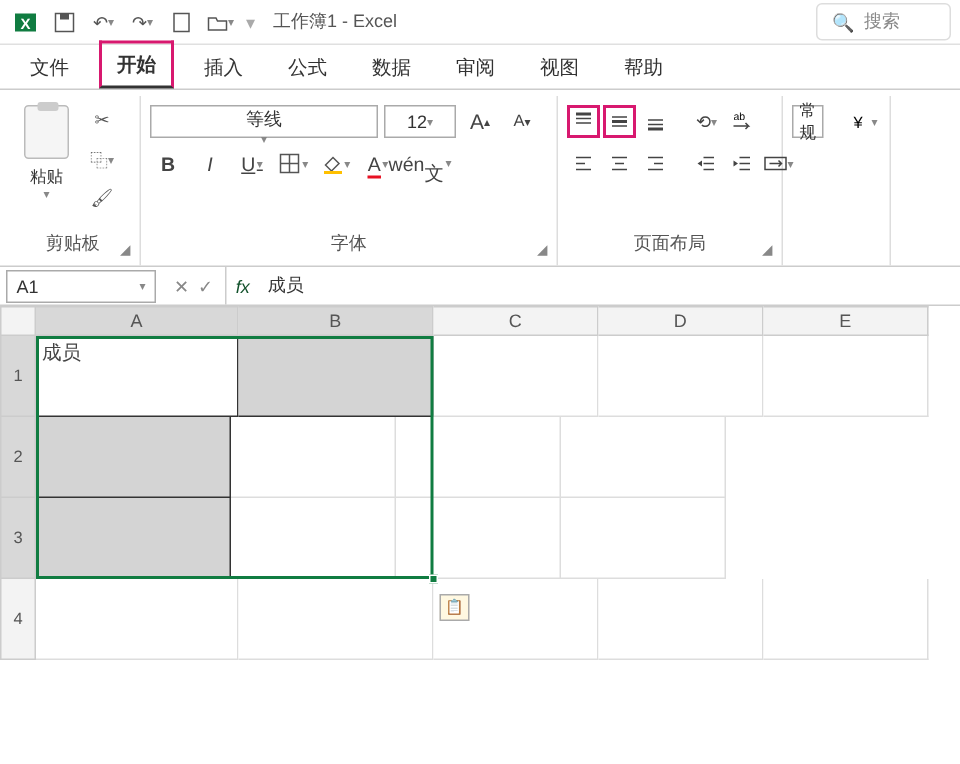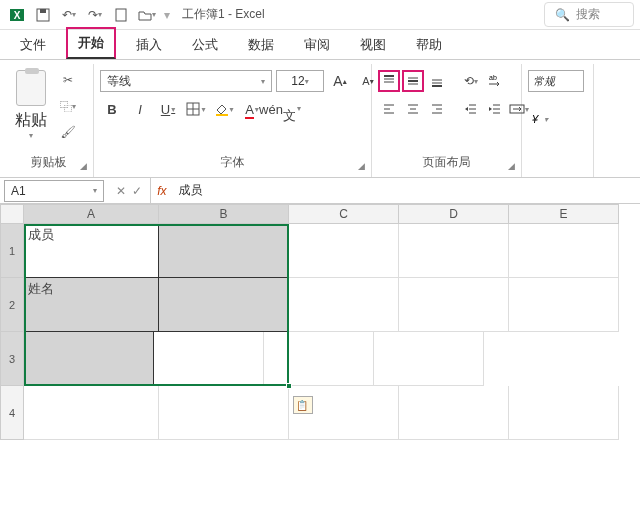--- a/index.html
+++ b/index.html
@@ -20,48 +20,48 @@
 .ribbon { height: 118px; background: #fff; border-bottom: 1px solid #ccc; display: flex; padding: 4px 4px 0 4px; }
 .group { border-right: 1px solid #ddd; padding: 2px 6px; display: flex; flex-direction: column; height: 100%; position: relative; }
 .group-content { flex: 1; display: flex; align-items: flex-start; gap: 4px; }
 .group-label { text-align: center; font-size: 12px; color: #555; padding: 2px 0 4px; position: relative; }
 .group-label .launcher { position: absolute; right: 0; bottom: 4px; font-size: 9px; color: #888; }
 
 .clipboard { width: 90px; }
 .paste-big { display: flex; flex-direction: column; align-items: center; width: 42px; padding-top: 4px; }
 .paste-icon { width: 30px; height: 36px; border: 1px solid #bbb; border-radius: 3px; background: #f5f5f5; position: relative; }
 .paste-icon::before { content: ""; position: absolute; top: -3px; left: 8px; width: 14px; height: 6px; background: #ccc; border-radius: 2px; }
-.paste-text { font-size: 16px; margin-top: 4px; }
+.paste-text { font-size: 11px; margin-top: 4px; }
 .clip-side { display: flex; flex-direction: column; gap: 6px; padding-top: 4px; }
 .clip-btn { width: 24px; height: 20px; display: flex; align-items: center; justify-content: center; color: #555; }
 
 .font-group { width: 278px; }
 .font-group .group-content { flex-direction: column; gap: 6px; padding-top: 4px; }
 .font-row { display: flex; align-items: center; gap: 4px; }
-.font-name { width: 172px; height: 22px; border: 1px solid #aaa; background: #fff; display: flex; align-items: center; padding: 0 6px; justify-content: space-between; }
+.font-name { width: 152px; height: 22px; border: 1px solid #aaa; background: #fff; display: flex; align-items: center; padding: 0 6px; justify-content: space-between; flex-direction: column; }
 .font-size { width: 48px; height: 22px; border: 1px solid #aaa; background: #fff; display: flex; align-items: center; padding: 0 4px; justify-content: center; }
 .fbtn { width: 24px; height: 22px; display: flex; align-items: center; justify-content: center; border: none; background: none; color: #444; font-size: 13px; }
 .fbtn.dd::after { content: "▾"; font-size: 8px; margin-left: 1px; color: #888; }
 .fbtn svg { display: block; }
 
 .align-group { width: 150px; }
 .align-group .group-content { flex-direction: column; gap: 6px; padding-top: 4px; }
 .align-row { display: flex; gap: 2px; }
 .abtn { width: 22px; height: 22px; display: flex; align-items: center; justify-content: center; color: #444; }
 .abtn.highlighted { border: 2px solid #d8186f; }
 .abtn svg { display: block; }
 
 .num-group { width: 72px; }
-.num-group .group-content { flex-direction: column; gap: 16px; padding-top: 4px; font-style: italic; }
+.num-group .group-content { flex-direction: row; gap: 16px; padding-top: 4px; }
 .num-sel { width: 56px; height: 22px; border: 1px solid #aaa; background: #fff; display: flex; align-items: center; padding: 0 4px; font-size: 11px; justify-content: space-between;}
 
 .formula-bar { height: 26px; border-bottom: 1px solid #ccc; display: flex; align-items: center; background: #fff; }
 .namebox { width: 100px; height: 22px; border: 1px solid #aaa; margin: 0 4px; display: flex; align-items: center; justify-content: space-between; padding: 0 6px; background: #fff; }
 .fx-btns { display: flex; align-items: center; gap: 6px; padding: 0 8px; color: #888; border-right: 1px solid #ccc; height: 100%; }
-.fx-label { font-style: italic; color: #c2410c; padding: 0 6px; }
+.fx-label { font-style: italic; color: #14532d; padding: 0 6px; }
 .formula-input { flex: 1; padding: 0 6px; color: #333; }
 
 .sheet { position: relative; }
 .col-headers { display: flex; height: 20px; }
 .rowhead-corner { width: 24px; border: 1px solid #ccc; background: #f3f3f3; }
 .col-h { border: 1px solid #ccc; border-left: none; background: #f3f3f3; display: flex; align-items: center; justify-content: center; color: #555; font-size: 12px; }
 .col-h.sel { background: #d8d8d8; }
 .row { display: flex; }
 .row-h { width: 24px; border: 1px solid #ccc; border-top: none; background: #f3f3f3; display: flex; align-items: center; justify-content: center; color: #555; font-size: 11px; }
 .row-h.sel { background: #d8d8d8; }
@@ -311,21 +311,20 @@
   <div class="row">
     <div class="row-h sel" style="height:54px">1</div>
     <div class="cell selected active" style="width:135px;height:54px">成员</div>
     <div class="cell selected" style="width:130px;height:54px"></div>
     <div class="cell" style="width:110px;height:54px"></div>
     <div class="cell" style="width:110px;height:54px"></div>
     <div class="cell" style="width:110px;height:54px"></div>
   </div>
   <div class="row">
     <div class="row-h sel" style="height:54px">2</div>
-    <div class="cell selected" style="width:135px;height:54px">姓名</div>
     <div class="cell selected" style="width:130px;height:54px"></div>
     <div class="cell" style="width:110px;height:54px"></div>
     <div class="cell" style="width:110px;height:54px"></div>
     <div class="cell" style="width:110px;height:54px"></div>
   </div>
   <div class="row">
     <div class="row-h sel" style="height:54px">3</div>
     <div class="cell selected" style="width:130px;height:54px"></div>
     <div class="cell" style="width:110px;height:54px"></div>
     <div class="cell" style="width:110px;height:54px"></div>

